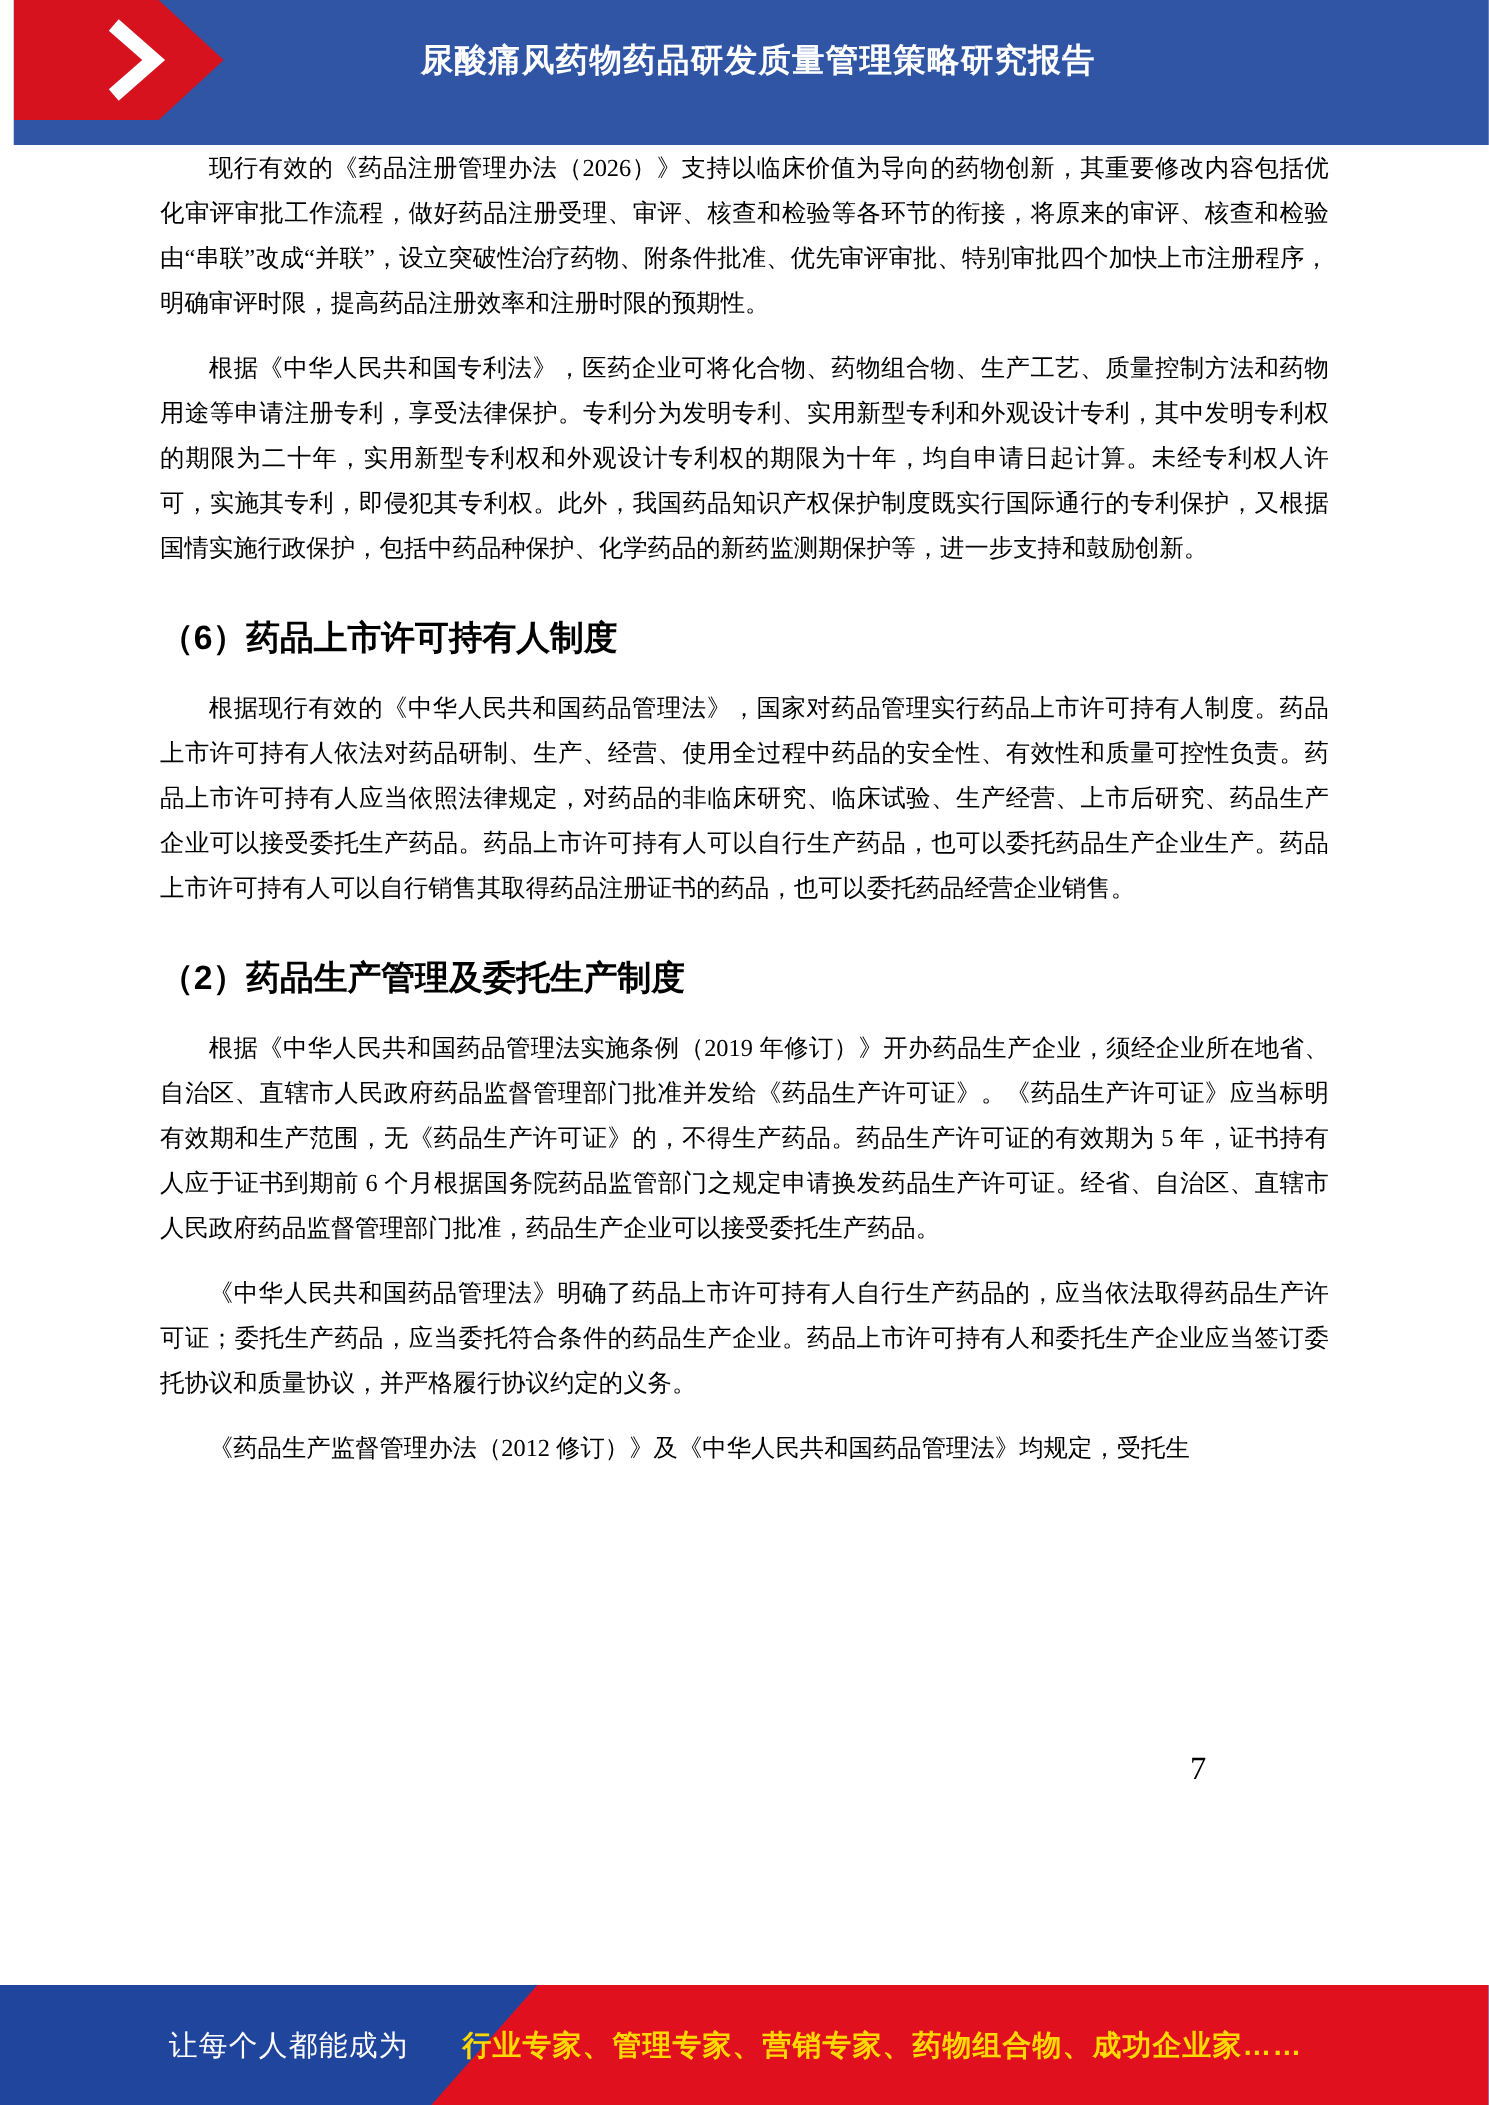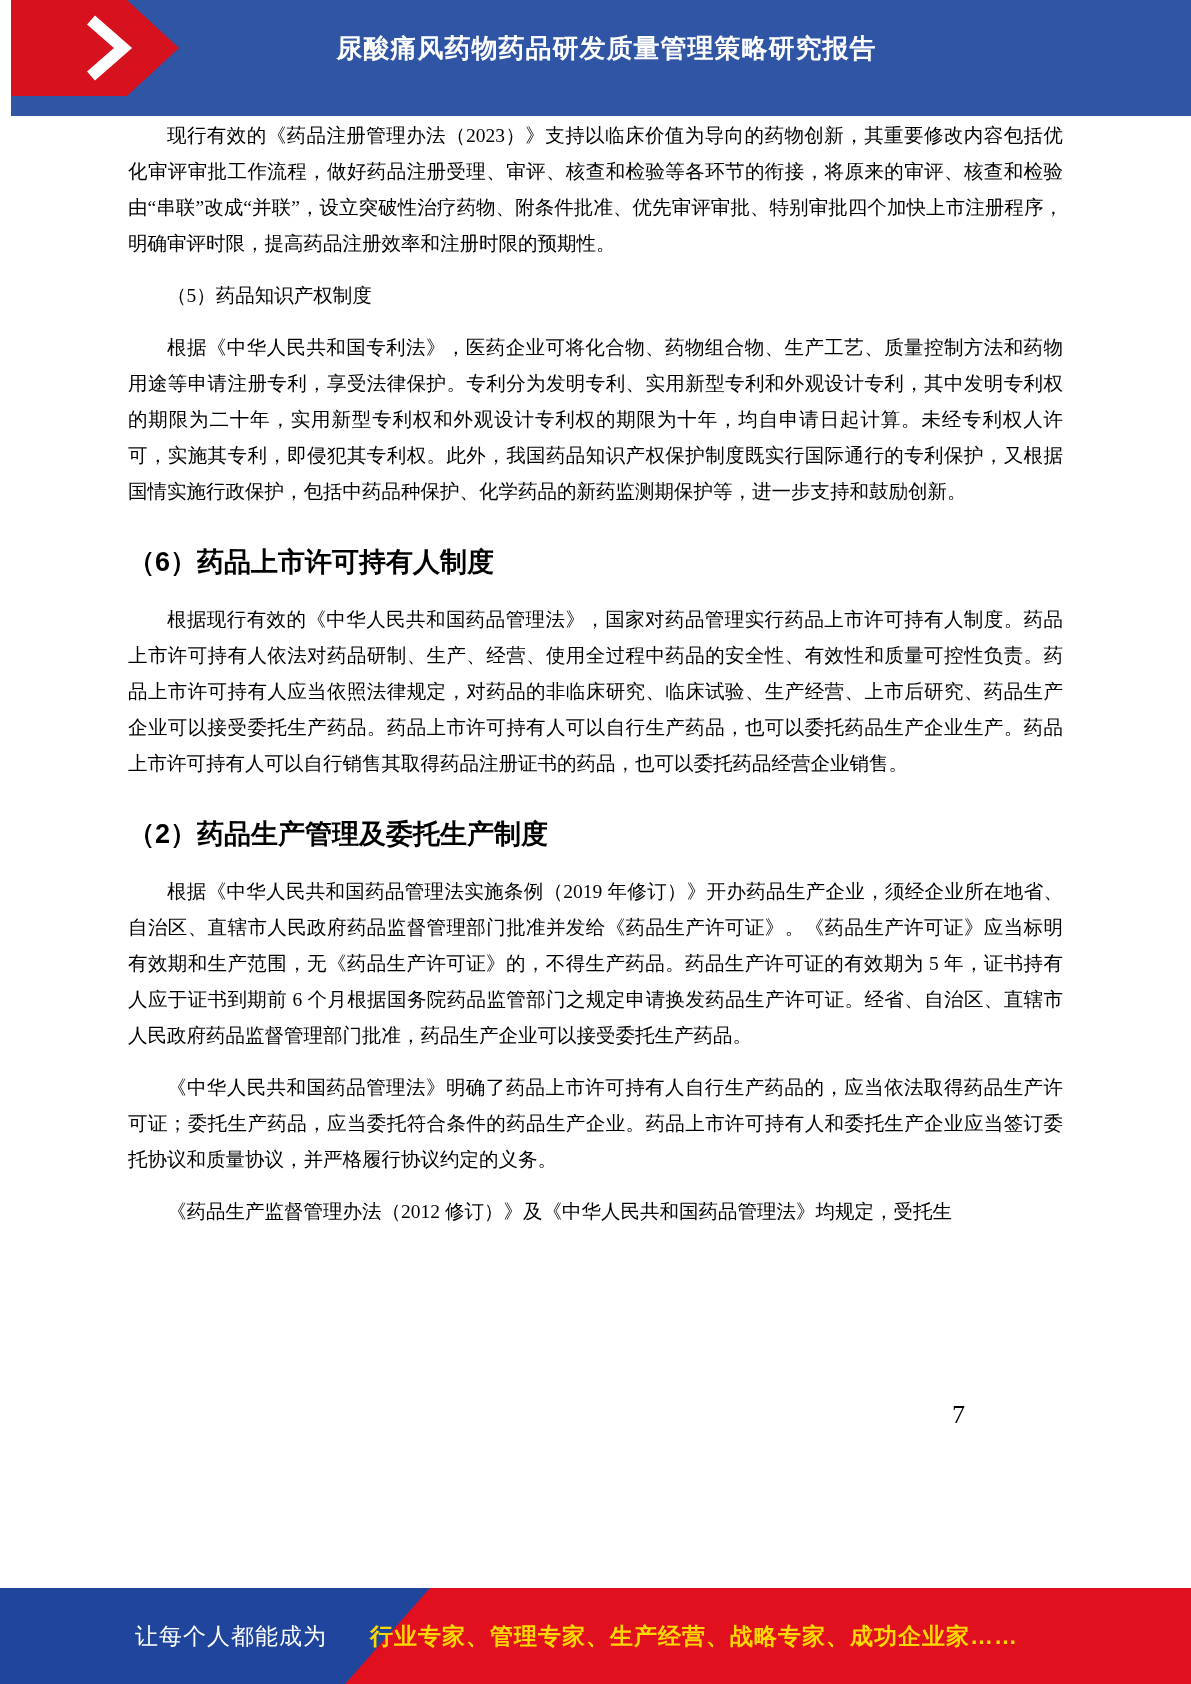--- a/index.html
+++ b/index.html
@@ -101,32 +101,31 @@
   <header class="header">
     <h1 class="header-title">尿酸痛风药物药品研发质量管理策略研究报告</h1>
     <div class="ribbon">
       <svg viewBox="0 0 52 68" aria-hidden="true">
         <polyline points="10,6 42,34 10,62" fill="none" stroke="#ffffff" stroke-width="12"></polyline>
       </svg>
     </div>
   </header>
 
   <main class="content">
-    <p>现行有效的《药品注册管理办法（2023）》支持以临床价值为导向的药物创新，其重要修改内容包括优化审评审批工作流程，做好药品注册受理、审评、核查和检验等各环节的衔接，将原来的审评、核查和检验由“串联”改成“并联”，设立突破性治疗药物、附条件批准、优先审评审批、特别审批四个加快上市注册程序，明确审评时限，提高药品注册效率和注册时限的预期性。</p>
-    <p class="subhead">（5）药品知识产权制度</p>
+    <p>现行有效的《药品注册管理办法（2026）》支持以临床价值为导向的药物创新，其重要修改内容包括优化审评审批工作流程，做好药品注册受理、审评、核查和检验等各环节的衔接，将原来的审评、核查和检验由“串联”改成“并联”，设立突破性治疗药物、附条件批准、优先审评审批、特别审批四个加快上市注册程序，明确审评时限，提高药品注册效率和注册时限的预期性。</p>
     <p>根据《中华人民共和国专利法》，医药企业可将化合物、药物组合物、生产工艺、质量控制方法和药物用途等申请注册专利，享受法律保护。专利分为发明专利、实用新型专利和外观设计专利，其中发明专利权的期限为二十年，实用新型专利权和外观设计专利权的期限为十年，均自申请日起计算。未经专利权人许可，实施其专利，即侵犯其专利权。此外，我国药品知识产权保护制度既实行国际通行的专利保护，又根据国情实施行政保护，包括中药品种保护、化学药品的新药监测期保护等，进一步支持和鼓励创新。</p>
     <h2>（6）药品上市许可持有人制度</h2>
     <p>根据现行有效的《中华人民共和国药品管理法》，国家对药品管理实行药品上市许可持有人制度。药品上市许可持有人依法对药品研制、生产、经营、使用全过程中药品的安全性、有效性和质量可控性负责。药品上市许可持有人应当依照法律规定，对药品的非临床研究、临床试验、生产经营、上市后研究、药品生产企业可以接受委托生产药品。药品上市许可持有人可以自行生产药品，也可以委托药品生产企业生产。药品上市许可持有人可以自行销售其取得药品注册证书的药品，也可以委托药品经营企业销售。</p>
     <h2>（2）药品生产管理及委托生产制度</h2>
     <p>根据《中华人民共和国药品管理法实施条例（2019 年修订）》开办药品生产企业，须经企业所在地省、自治区、直辖市人民政府药品监督管理部门批准并发给《药品生产许可证》。《药品生产许可证》应当标明有效期和生产范围，无《药品生产许可证》的，不得生产药品。药品生产许可证的有效期为 5 年，证书持有人应于证书到期前 6 个月根据国务院药品监管部门之规定申请换发药品生产许可证。经省、自治区、直辖市人民政府药品监督管理部门批准，药品生产企业可以接受委托生产药品。</p>
     <p>《中华人民共和国药品管理法》明确了药品上市许可持有人自行生产药品的，应当依法取得药品生产许可证；委托生产药品，应当委托符合条件的药品生产企业。药品上市许可持有人和委托生产企业应当签订委托协议和质量协议，并严格履行协议约定的义务。</p>
     <p>《药品生产监督管理办法（2012 修订）》及《中华人民共和国药品管理法》均规定，受托生</p>
   </main>
 
   <div class="page-number">7</div>
 
   <footer class="footer">
     <div class="footer-red"></div>
     <span class="footer-left">让每个人都能成为</span>
-    <span class="footer-right">行业专家、管理专家、生产经营、战略专家、成功企业家……</span>
+    <span class="footer-right">行业专家、管理专家、营销专家、药物组合物、成功企业家……</span>
   </footer>
 
 </div>
 
 </body></html>

